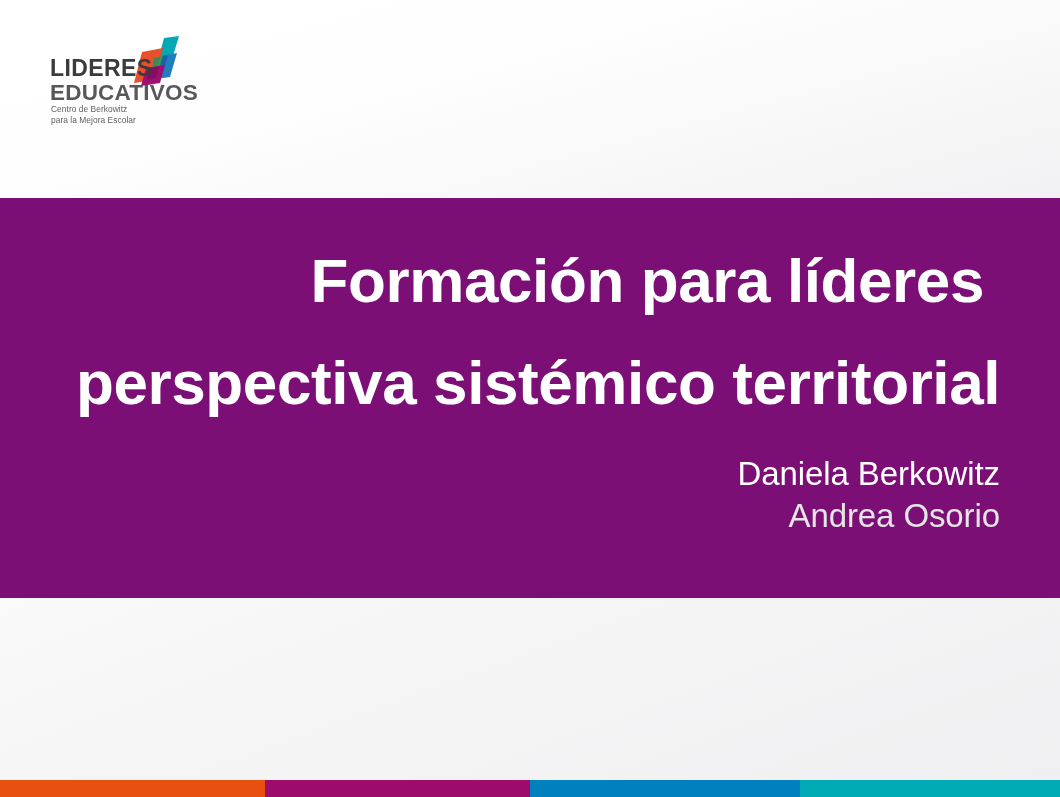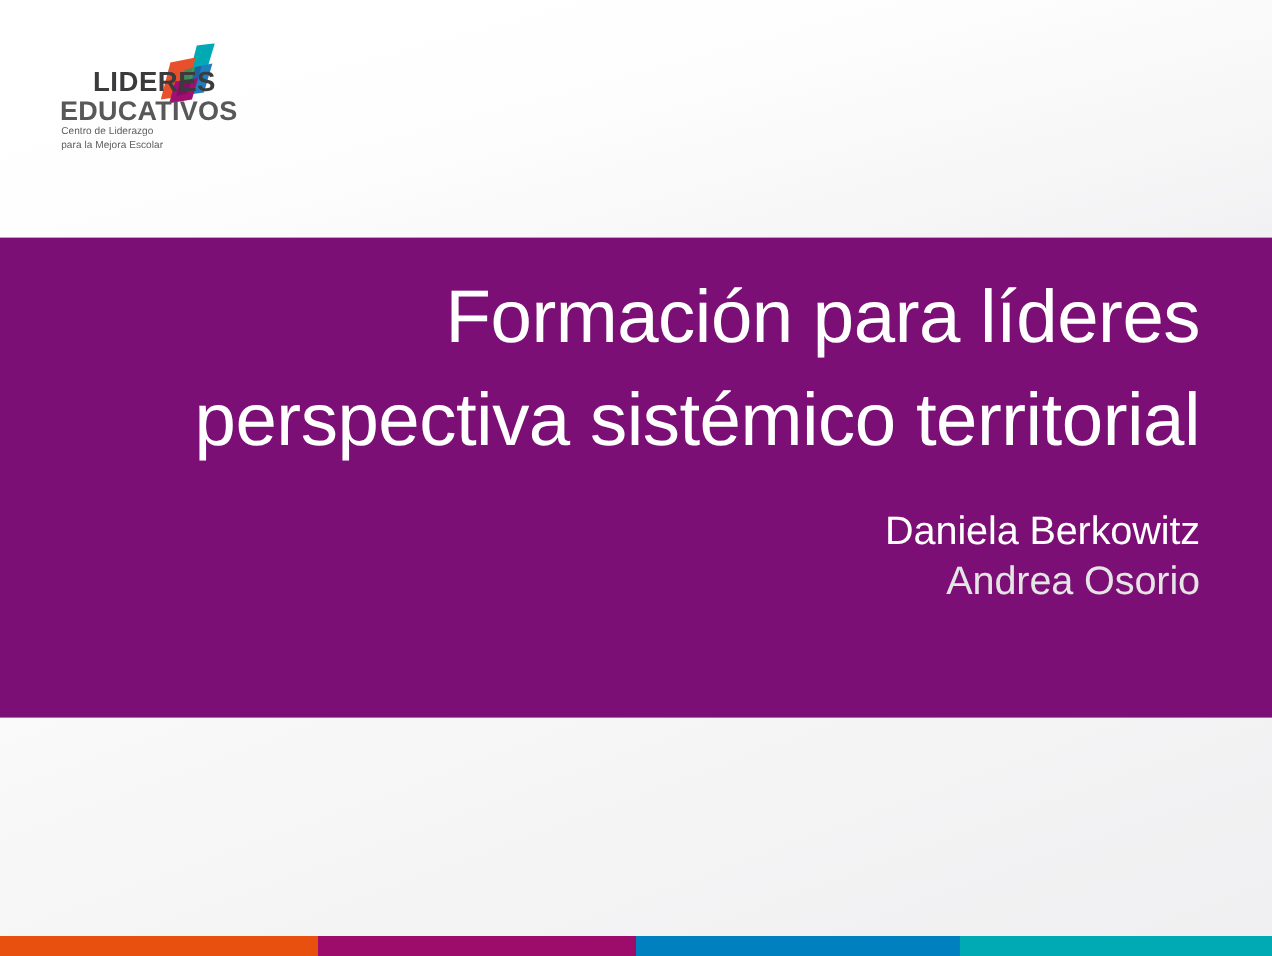--- a/index.html
+++ b/index.html
@@ -56,21 +56,20 @@
   }
 
   .lw-line1 {
     font-family: "Liberation Sans", sans-serif;
     font-size: 23px;
     font-weight: bold;
     letter-spacing: 0.4px;
     color: #3b3b3d;
     line-height: 23px;
     white-space: nowrap;
-    text-align: right;
   }
 
   .lw-line2 {
     font-family: "Liberation Sans", sans-serif;
     font-size: 22.5px;
     font-weight: bold;
     letter-spacing: 0.2px;
     color: #58585b;
     line-height: 24px;
     margin-top: 1px;
@@ -103,25 +102,25 @@
     position: absolute;
     right: 60px;
     top: 24px;
     width: 940px;
     text-align: right;
   }
 
   .slide-title {
     color: #ffffff;
     font-family: "Liberation Sans", sans-serif;
-    font-weight: normal;
+    font-weight: bold;
     font-size: 62px;
     line-height: 86px;
     letter-spacing: -0.4px;
-    margin: 0;
+    margin: 16px;
     text-align: right;
     white-space: nowrap;
   }
 
   .authors {
     margin-top: 27px;
   }
 
   .author-line {
     color: #ffffff;
@@ -171,21 +170,21 @@
           <polygon points="18,32 28,30 24,42 15,44" fill="#7A0C63" opacity="0.7"></polygon>
         </svg>
       </div>
 
       <div class="logo-wordmark">
         <div class="lw-line1" style="color: rgb(59, 59, 61);">LIDERES</div>
         <div class="lw-line2" style="color: rgb(88, 88, 91);">EDUCATIVOS</div>
       </div>
 
       <div class="logo-tagline">
-        <div>Centro de Liderazgo</div>
+        <div>Centro de Berkowitz</div>
         <div>para la Mejora Escolar</div>
       </div>
 
     </div>
   </div>
 
   <div class="purple-band" style="background: rgb(124, 15, 118);">
     <div class="title-wrap">
       <div class="slide-title" style="color: rgb(255, 255, 255);">Formación para líderes</div>
       <div class="slide-title" style="color: rgb(255, 255, 255);">perspectiva sistémico territorial</div>

